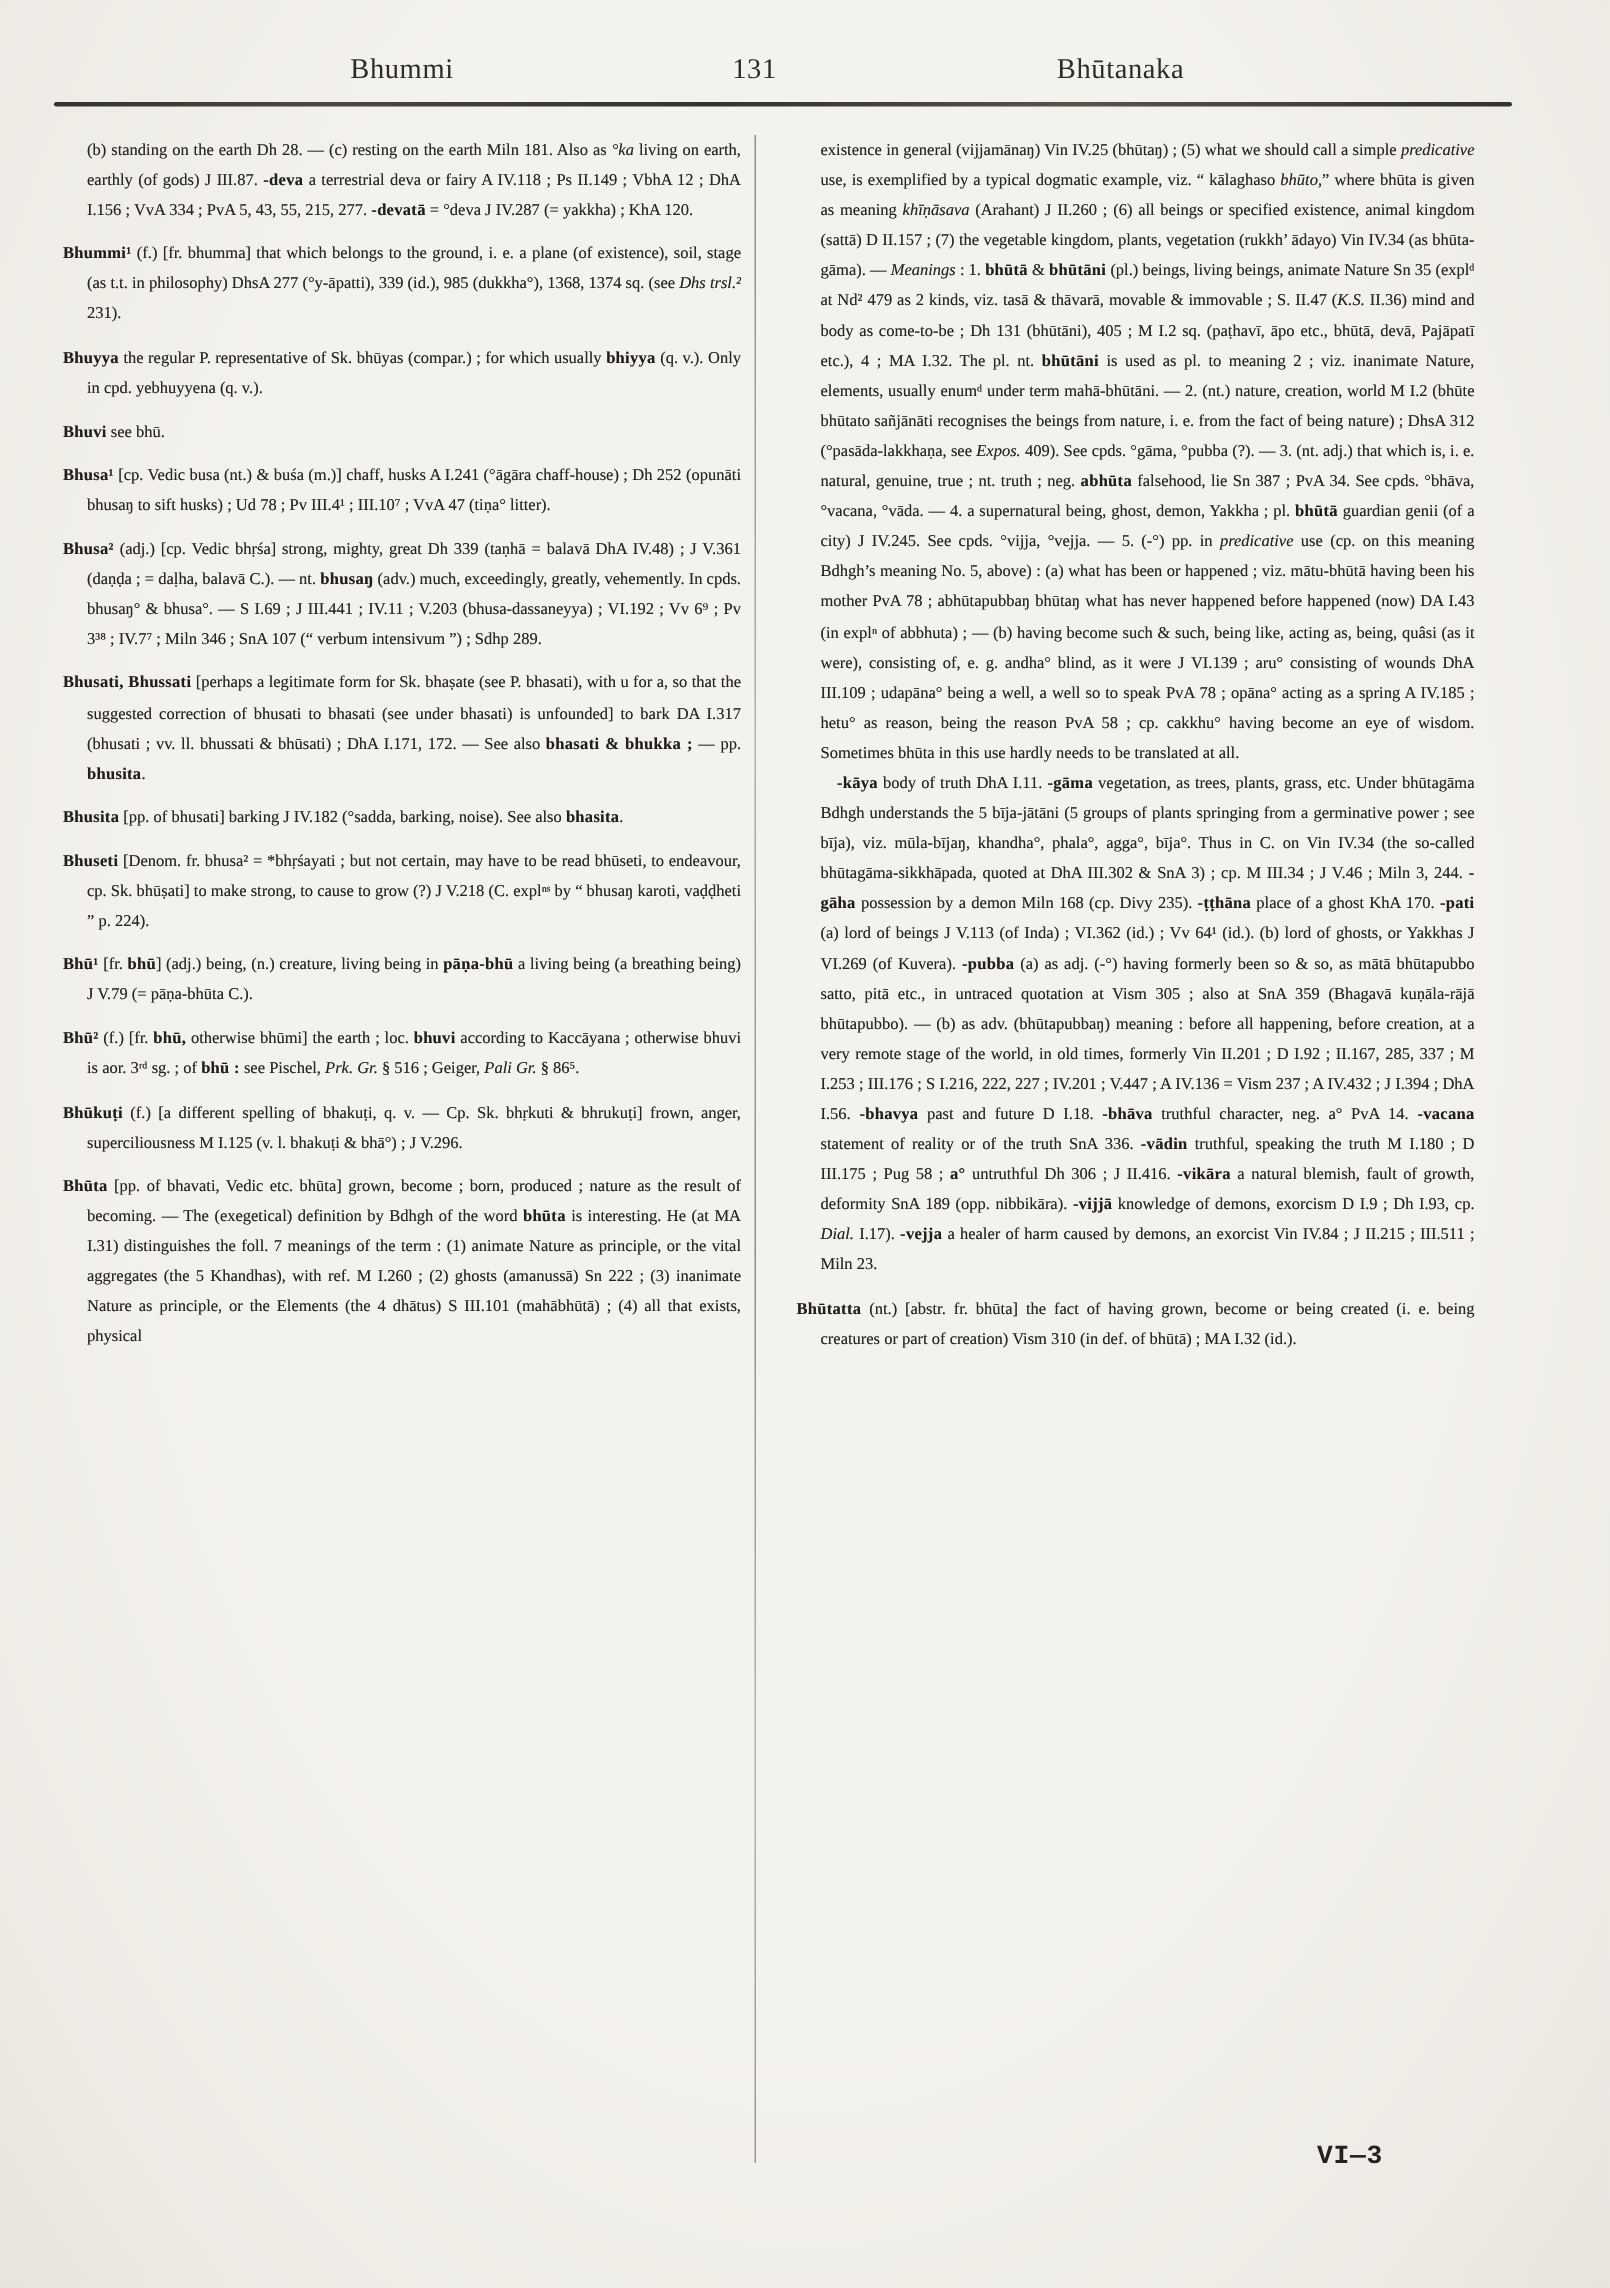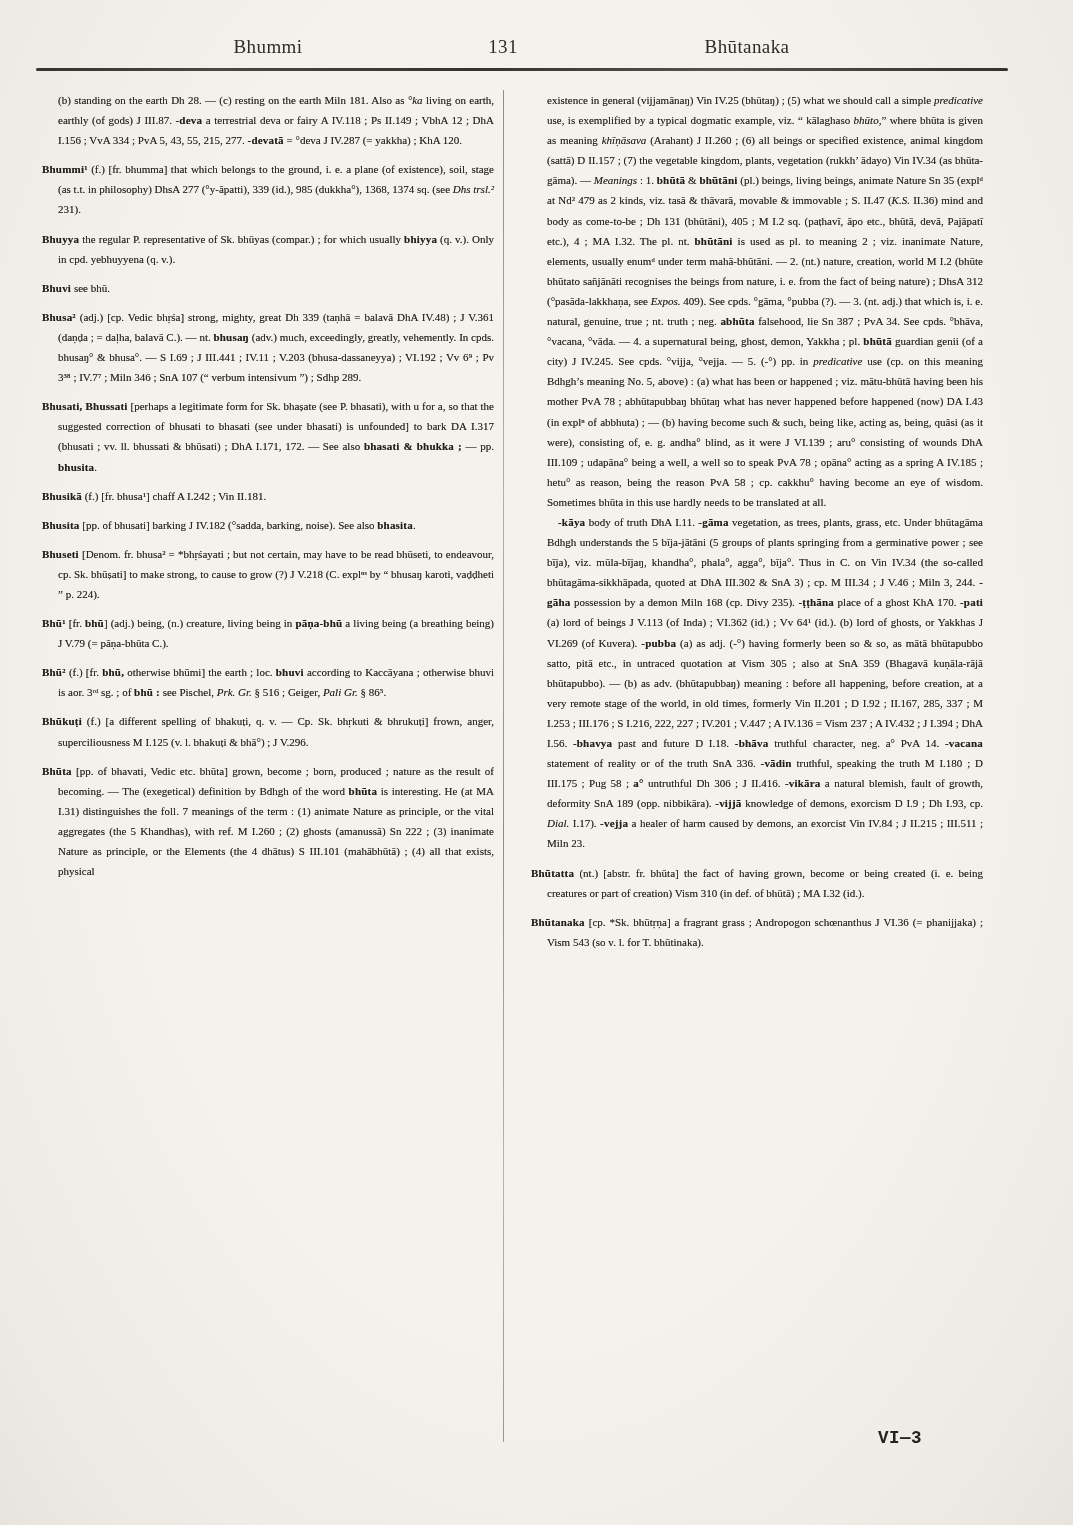--- a/index.html
+++ b/index.html
@@ -71,32 +71,31 @@
     <span class="rh-num">131</span>
     <span class="rh-right">Bhūtanaka</span>
   </div>
   <div class="head-rule"></div>
 
   <div class="col col-left" id="col-left">
       <p class="para cont">(b) standing on the earth Dh 28. — (c) resting on the earth Miln 181.  Also as <span class="i">°ka</span> living on earth, earthly (of gods) J III.87.  <span class="b">-deva</span> a terrestrial deva or fairy A IV.118&nbsp;; Ps II.149&nbsp;; VbhA 12&nbsp;; DhA I.156&nbsp;; VvA 334&nbsp;; PvA 5, 43, 55, 215, 277.  <span class="b">-devatā</span> = °deva J IV.287 (= yakkha)&nbsp;; KhA 120.</p>
       <p class="para "><span class="b">Bhummi¹</span> (f.) [fr. bhumma] that which belongs to the ground, i. e. a plane (of existence), soil, stage (as t.t. in philosophy) DhsA 277 (°y-āpatti), 339 (id.), 985 (dukkha°), 1368, 1374 sq. (see <span class="i">Dhs trsl.²</span> 231).</p>
       <p class="para "><span class="b">Bhuyya</span> the regular P. representative of Sk. bhūyas (compar.)&nbsp;; for which usually <span class="b">bhiyya</span> (q. v.).  Only in cpd. yebhuyyena (q. v.).</p>
       <p class="para "><span class="b">Bhuvi</span> see bhū.</p>
+      <p class="para "><span class="b">Bhusa¹</span> [cp. Vedic busa (nt.) &amp; buśa (m.)] chaff, husks A I.241 (°āgāra chaff-house)&nbsp;; Dh 252 (opunāti bhusaŋ to sift husks)&nbsp;; Ud 78&nbsp;; Pv III.4¹&nbsp;; III.10⁷&nbsp;; VvA 47 (tiṇa° litter).</p>
       <p class="para "><span class="b">Bhusa²</span> (adj.) [cp. Vedic bhṛśa] strong, mighty, great Dh 339 (taṇhā = balavā DhA IV.48)&nbsp;; J V.361 (daṇḍa&nbsp;; = daḷha, balavā C.). — nt. <span class="b">bhusaŋ</span> (adv.) much, exceedingly, greatly, vehemently.  In cpds. bhusaŋ° &amp; bhusa°. — S I.69&nbsp;; J III.441&nbsp;; IV.11&nbsp;; V.203 (bhusa-dassaneyya)&nbsp;; VI.192&nbsp;; Vv 6⁹&nbsp;; Pv 3³⁸&nbsp;; IV.7⁷&nbsp;; Miln 346&nbsp;; SnA 107 (“ verbum intensivum ”)&nbsp;; Sdhp 289.</p>
       <p class="para "><span class="b">Bhusati, Bhussati</span> [perhaps a legitimate form for Sk. bhaṣate (see P. bhasati), with u for a, so that the suggested correction of bhusati to bhasati (see under bhasati) is unfounded] to bark DA I.317 (bhusati&nbsp;; vv. ll. bhussati &amp; bhūsati)&nbsp;; DhA I.171, 172. — See also <span class="b">bhasati &amp; bhukka&nbsp;;</span> — pp. <span class="b">bhusita</span>.</p>
-      <p class="para "><span class="b">Bhusikā</span> (f.) [fr. bhusa¹] chaff A I.242&nbsp;; Vin II.181.</p>
       <p class="para "><span class="b">Bhusita</span> [pp. of bhusati] barking J IV.182 (°sadda, barking, noise).  See also <span class="b">bhasita</span>.</p>
       <p class="para "><span class="b">Bhuseti</span> [Denom. fr. bhusa² = *bhṛśayati&nbsp;; but not certain, may have to be read bhūseti, to endeavour, cp. Sk. bhūṣati] to make strong, to cause to grow (?) J V.218 (C. explⁿˢ by “ bhusaŋ karoti, vaḍḍheti ” p. 224).</p>
       <p class="para "><span class="b">Bhū¹</span> [fr. <span class="b">bhū</span>] (adj.) being, (n.) creature, living being in <span class="b">pāṇa-bhū</span> a living being (a breathing being) J V.79 (= pāṇa-bhūta C.).</p>
       <p class="para "><span class="b">Bhū²</span> (f.) [fr. <span class="b">bhū,</span> otherwise bhūmi] the earth&nbsp;; loc. <span class="b">bhuvi</span> according to Kaccāyana&nbsp;; otherwise bhuvi is aor. 3ʳᵈ sg.&nbsp;; of <span class="b">bhū&nbsp;:</span> see Pischel, <span class="i">Prk. Gr.</span> § 516&nbsp;; Geiger, <span class="i">Pali Gr.</span> § 86⁵.</p>
       <p class="para "><span class="b">Bhūkuṭi</span> (f.) [a different spelling of bhakuṭi, q. v. — Cp. Sk. bhṛkuti &amp; bhrukuṭi] frown, anger, superciliousness M I.125 (v. l. bhakuṭi &amp; bhā°)&nbsp;; J V.296.</p>
       <p class="para "><span class="b">Bhūta</span> [pp. of bhavati, Vedic etc. bhūta] grown, become&nbsp;; born, produced&nbsp;; nature as the result of becoming. — The (exegetical) definition by Bdhgh of the word <span class="b">bhūta</span> is interesting.  He (at MA I.31) distinguishes the foll. 7 meanings of the term&nbsp;: (1) animate Nature as principle, or the vital aggregates (the 5 Khandhas), with ref. M I.260&nbsp;; (2) ghosts (amanussā) Sn 222&nbsp;; (3) inanimate Nature as principle, or the Elements (the 4 dhātus) S III.101 (mahābhūtā)&nbsp;; (4) all that exists, physical</p>
     </div>
   <div class="col-divider"></div>
   <div class="col col-right" id="col-right">
       <p class="para cont tight">existence in general (vijjamānaŋ) Vin IV.25 (bhūtaŋ)&nbsp;; (5) what we should call a simple <span class="i">predicative</span> use, is exemplified by a typical dogmatic example, viz. “ kālaghaso <span class="i">bhūto,</span>” where bhūta is given as meaning <span class="i">khīṇāsava</span> (Arahant) J II.260&nbsp;; (6) all beings or specified existence, animal kingdom (sattā) D II.157&nbsp;; (7) the vegetable kingdom, plants, vegetation (rukkh’ ādayo) Vin IV.34 (as bhūta-gāma). — <span class="i">Meanings</span>&nbsp;: 1. <span class="b">bhūtā</span> &amp; <span class="b">bhūtāni</span> (pl.) beings, living beings, animate Nature Sn 35 (explᵈ at Nd² 479 as 2 kinds, viz. tasā &amp; thāvarā, movable &amp; immovable&nbsp;; S. II.47 (<span class="i">K.S.</span> II.36) mind and body as come-to-be&nbsp;; Dh 131 (bhūtāni), 405&nbsp;; M I.2 sq. (paṭhavī, āpo etc., bhūtā, devā, Pajāpatī etc.), 4&nbsp;; MA I.32.  The pl. nt. <span class="b">bhūtāni</span> is used as pl. to meaning 2&nbsp;; viz. inanimate Nature, elements, usually enumᵈ under term mahā-bhūtāni. — 2. (nt.) nature, creation, world M I.2 (bhūte bhūtato sañjānāti recognises the beings from nature, i. e. from the fact of being nature)&nbsp;; DhsA 312 (°pasāda-lakkhaṇa, see <span class="i">Expos.</span> 409).  See cpds. °gāma, °pubba (?). — 3. (nt. adj.) that which is, i. e. natural, genuine, true&nbsp;; nt. truth&nbsp;; neg. <span class="b">abhūta</span> falsehood, lie Sn 387&nbsp;; PvA 34.  See cpds. °bhāva, °vacana, °vāda. — 4. a supernatural being, ghost, demon, Yakkha&nbsp;; pl. <span class="b">bhūtā</span> guardian genii (of a city) J IV.245.  See cpds. °vijja, °vejja. — 5. (-°) pp. in <span class="i">predicative</span> use (cp. on this meaning Bdhgh’s meaning No. 5, above)&nbsp;: (a) what has been or happened&nbsp;; viz. mātu-bhūtā having been his mother PvA 78&nbsp;; abhūtapubbaŋ bhūtaŋ what has never happened before happened (now) DA I.43 (in explⁿ of abbhuta)&nbsp;; — (b) having become such &amp; such, being like, acting as, being, quâsi (as it were), consisting of, e. g. andha° blind, as it were J VI.139&nbsp;; aru° consisting of wounds DhA III.109&nbsp;; udapāna° being a well, a well so to speak PvA 78&nbsp;; opāna° acting as a spring A IV.185&nbsp;; hetu° as reason, being the reason PvA 58&nbsp;; cp. cakkhu° having become an eye of wisdom.  Sometimes bhūta in this use hardly needs to be translated at all.</p>
       <p class="para sub"><span class="b">-kāya</span> body of truth DhA I.11.  <span class="b">-gāma</span> vegetation, as trees, plants, grass, etc.  Under bhūtagāma Bdhgh understands the 5 bīja-jātāni (5 groups of plants springing from a germinative power&nbsp;; see bīja), viz. mūla-bījaŋ, khandha°, phala°, agga°, bīja°.  Thus in C. on Vin IV.34 (the so-called bhūtagāma-sikkhāpada, quoted at DhA III.302 &amp; SnA 3)&nbsp;; cp. M III.34&nbsp;; J V.46&nbsp;; Miln 3, 244.  <span class="b">-gāha</span> possession by a demon Miln 168 (cp. Divy 235).  <span class="b">-ṭṭhāna</span> place of a ghost KhA 170. <span class="b">-pati</span> (a) lord of beings J V.113 (of Inda)&nbsp;; VI.362 (id.)&nbsp;; Vv 64¹ (id.).  (b) lord of ghosts, or Yakkhas J VI.269 (of Kuvera).  <span class="b">-pubba</span> (a) as adj. (-°) having formerly been so &amp; so, as mātā bhūtapubbo satto, pitā etc., in untraced quotation at Vism 305&nbsp;; also at SnA 359 (Bhagavā kuṇāla-rājā bhūtapubbo). — (b) as adv. (bhūtapubbaŋ) meaning&nbsp;: before all happening, before creation, at a very remote stage of the world, in old times, formerly Vin II.201&nbsp;; D I.92&nbsp;; II.167, 285, 337&nbsp;; M I.253&nbsp;; III.176&nbsp;; S I.216, 222, 227&nbsp;; IV.201&nbsp;; V.447&nbsp;; A IV.136 = Vism 237&nbsp;; A IV.432&nbsp;; J I.394&nbsp;; DhA I.56. <span class="b">-bhavya</span> past and future D I.18.  <span class="b">-bhāva</span> truthful character, neg. a° PvA 14.  <span class="b">-vacana</span> statement of reality or of the truth SnA 336.  <span class="b">-vādin</span> truthful, speaking the truth M I.180&nbsp;; D III.175&nbsp;; Pug 58&nbsp;; <span class="b">a°</span> untruthful Dh 306&nbsp;; J II.416.  <span class="b">-vikāra</span> a natural blemish, fault of growth, deformity SnA 189 (opp. nibbikāra). <span class="b">-vijjā</span> knowledge of demons, exorcism D I.9&nbsp;; Dh I.93, cp. <span class="i">Dial.</span> I.17).  <span class="b">-vejja</span> a healer of harm caused by demons, an exorcist Vin IV.84&nbsp;; J II.215&nbsp;; III.511&nbsp;; Miln 23.</p>
       <p class="para "><span class="b">Bhūtatta</span> (nt.) [abstr. fr. bhūta] the fact of having grown, become or being created (i. e. being creatures or part of creation) Vism 310 (in def. of bhūtā)&nbsp;; MA I.32 (id.).</p>
-      <p class="para "><span class="b">Bhūtanaka</span> [cp. *Sk. bhūtṛṇa] a fragrant grass&nbsp;; Andropogon schœnanthus J VI.36 (= phanijjaka)&nbsp;; Vism 543 (so v. l. for T. bhūtinaka).</p>
     </div>
 
   <div class="footer-sig">VI—3</div>
 </div>
 
 </body></html>

